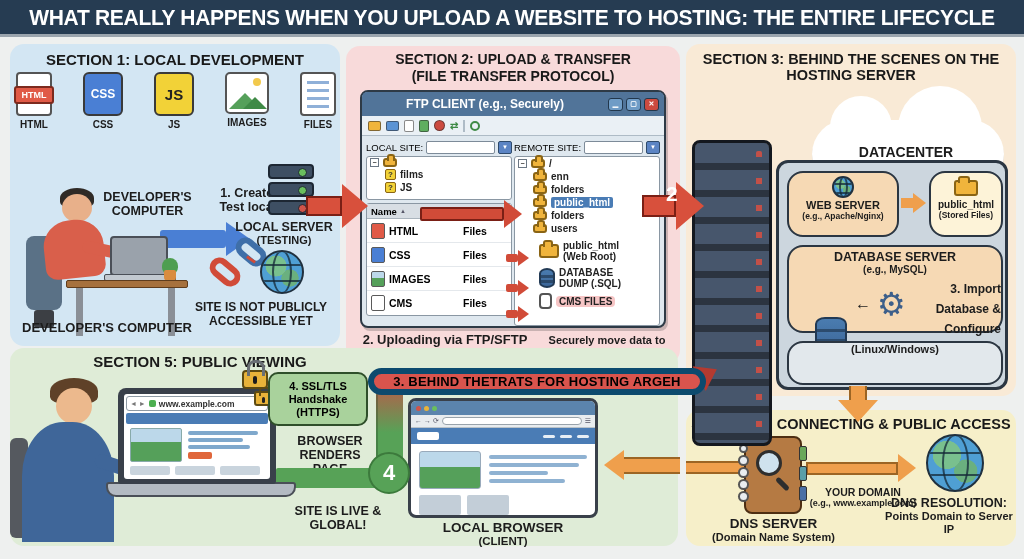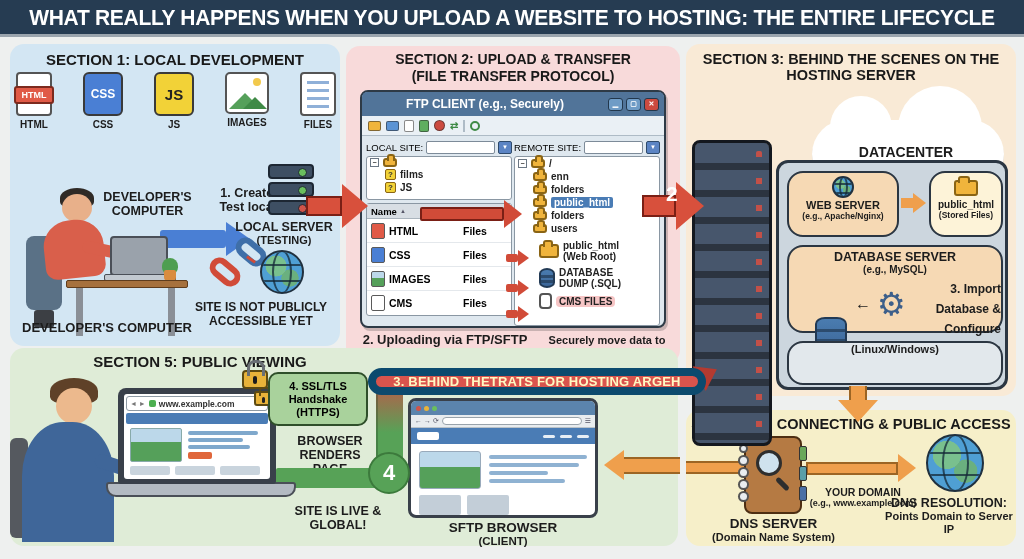--- a/index.html
+++ b/index.html
@@ -166,22 +166,22 @@
   #brw .nv { height:13px; background:#e8ecef; border-bottom:1.5px solid #b9c2c9; display:flex; align-items:center;
           gap:3px; padding:0 4px; font-size:7px; color:#556; }
   #brw .pill { flex:1; height:8px; background:#fff; border:1px solid #99a3ab; border-radius:4px; }
   #brw .band { height:16px; background:#4a7cb5; display:flex; align-items:center; padding:0 6px; gap:5px; }
   #brw .logo { width:22px; height:8px; background:#fff; border-radius:2px; }
   #brw .mi { width:12px; height:3px; background:#e7eef5; border-radius:2px; margin-left:auto; }
   #brw .mi2 { width:12px; height:3px; background:#e7eef5; border-radius:2px; }
   .gbar { height:4px; background:#8fb2d2; border-radius:2px; margin:4px 0; }
 
   #banner { position:absolute; left:368px; top:368px; width:338px; height:27px; background:#d9544d;
-          border:8px solid #0c4a6e; border-radius:16px; display:flex; align-items:center; justify-content:center;
-          color:#fef9c3; font-weight:700; font-size:13px; z-index:7; letter-spacing:.2px; }
+          border:6px solid #0c4a6e; border-radius:16px; display:flex; align-items:center; justify-content:center;
+          color:#000000; font-weight:700; font-size:13px; z-index:7; letter-spacing:.2px; }
   #banner-tip { position:absolute; left:698px; top:360px; width:0; height:0; z-index:6;
           border-top:14px solid transparent; border-bottom:14px solid transparent; border-left:20px solid #b43a30;
           transform:rotate(-28deg); }
   #green-tail { position:absolute; left:376px; top:382px; width:27px; height:92px; border-radius:13px;
           background:linear-gradient(#bb5a49,#57a257 55%); z-index:5; border-left:2px solid rgba(40,70,40,.35); }
   .badge { position:absolute; border-radius:50%; background:#57a257; color:#fff; font-weight:700;
           display:flex; align-items:center; justify-content:center; z-index:8; }
 </style>
 </head>
 <body>
@@ -557,21 +557,21 @@
         <div class="gbar" style="width:92%;"></div>
         <div class="gbar" style="width:60%;"></div>
         <div class="gbar" style="width:78%;"></div>
       </div>
       <div style="position:absolute;left:8px;top:94px;display:flex;gap:6px;">
         <div style="width:42px;height:20px;background:#c3ced8;border-radius:2px;"></div>
         <div style="width:42px;height:20px;background:#c3ced8;border-radius:2px;"></div>
       </div>
     </div>
     <div class="abs ctr" style="left:398px;top:172px;width:190px;">
-      <div class="b" style="font-size:13.5px;">SFTP BROWSER</div>
+      <div class="b" style="font-size:13.5px;">LOCAL BROWSER</div>
       <div class="b" style="font-size:11.5px;">(CLIENT)</div>
     </div>
 
     <div class="arr" style="left:594px;top:102px;">
       <div class="tp" style="border-top:15px solid transparent;border-bottom:15px solid transparent;border-right:20px solid #ef9f4c;"></div>
       <div class="sh" style="width:56px;height:17px;background:#ef9f4c;border-top:2px solid #9c6524;border-bottom:2px solid #9c6524;"></div>
     </div>
   </div>
 
   <div class="arr" style="left:306px;top:184px;z-index:6;">

